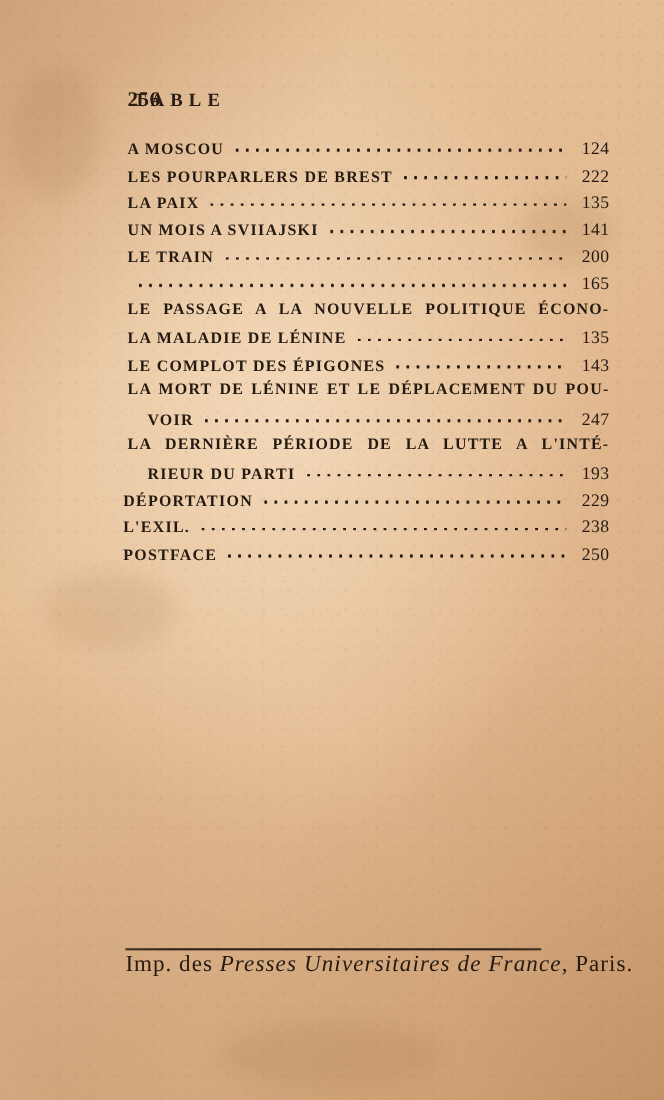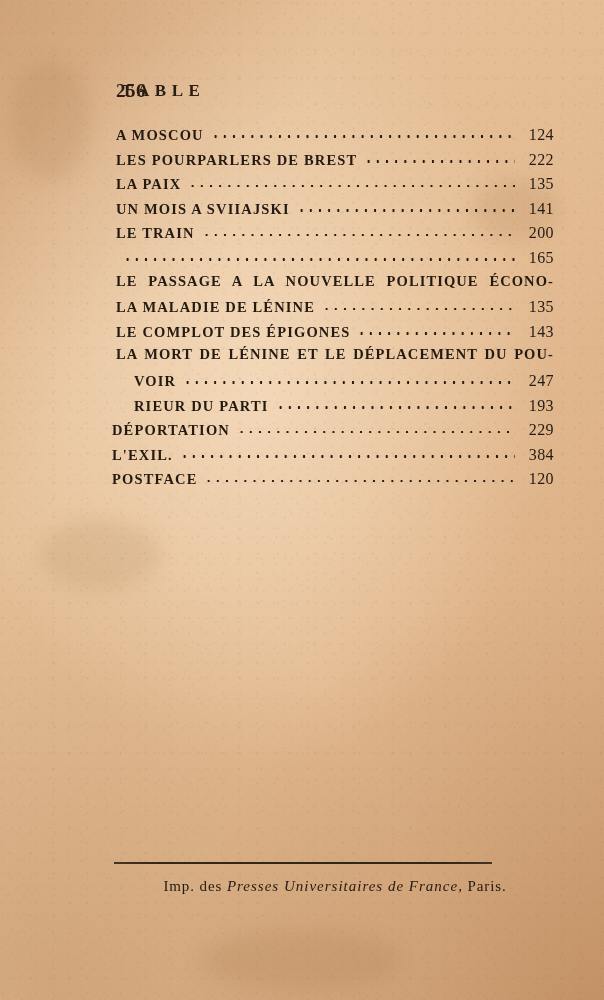--- a/index.html
+++ b/index.html
@@ -160,24 +160,23 @@
     top: 862px;
     width: 378px;
   }
   .rule {
     width: 100%;
     height: 2px;
     background: linear-gradient(90deg, #3b2a1a 0%, #241a12 12%, #241a12 88%, #3b2a1a 100%);
     opacity: 0.92;
   }
   .imprint {
-    margin-top: 14px;
     width: 442px;
     text-align: center;
-    font-size: 15px;
+    font-size: 21px;
     letter-spacing: 0.9px;
     color: #241a12;
     white-space: nowrap;
   }
   .imprint .pub {
     font-style: italic;
     letter-spacing: 1px;
   }
 </style>
 </head>
@@ -262,45 +261,48 @@
           <div class="line pad justify">
             <span class="title">LA MORT DE LÉNINE ET LE DÉPLACEMENT DU POU-</span>
           </div>
           <div class="line indent">
             <span class="title">VOIR</span>
             <span class="leader"></span>
             <span class="pageno">247</span>
           </div>
         </div>
         <div class="entry">
+          <div class="line pad justify">
+            <span class="title">LA DERNIÈRE PÉRIODE DE LA LUTTE A L'INTÉ-</span>
+          </div>
           <div class="line indent">
             <span class="title">RIEUR DU PARTI</span>
             <span class="leader"></span>
             <span class="pageno">193</span>
           </div>
         </div>
         <div class="entry">
           <div class="line flush">
             <span class="title">DÉPORTATION</span>
             <span class="leader"></span>
             <span class="pageno">229</span>
           </div>
         </div>
         <div class="entry">
           <div class="line flush">
             <span class="title">L'EXIL.</span>
             <span class="leader"></span>
-            <span class="pageno">384</span>
+            <span class="pageno">238</span>
           </div>
         </div>
         <div class="entry">
           <div class="line flush">
             <span class="title">POSTFACE</span>
             <span class="leader"></span>
-            <span class="pageno">120</span>
+            <span class="pageno">250</span>
           </div>
         </div>
       </div>
 
     <div class="footer">
       <div class="rule"></div>
       <div class="imprint">
         <span>Imp. des </span><span class="pub">Presses Universitaires de France</span><span>, Paris.</span>
       </div>
     </div>

